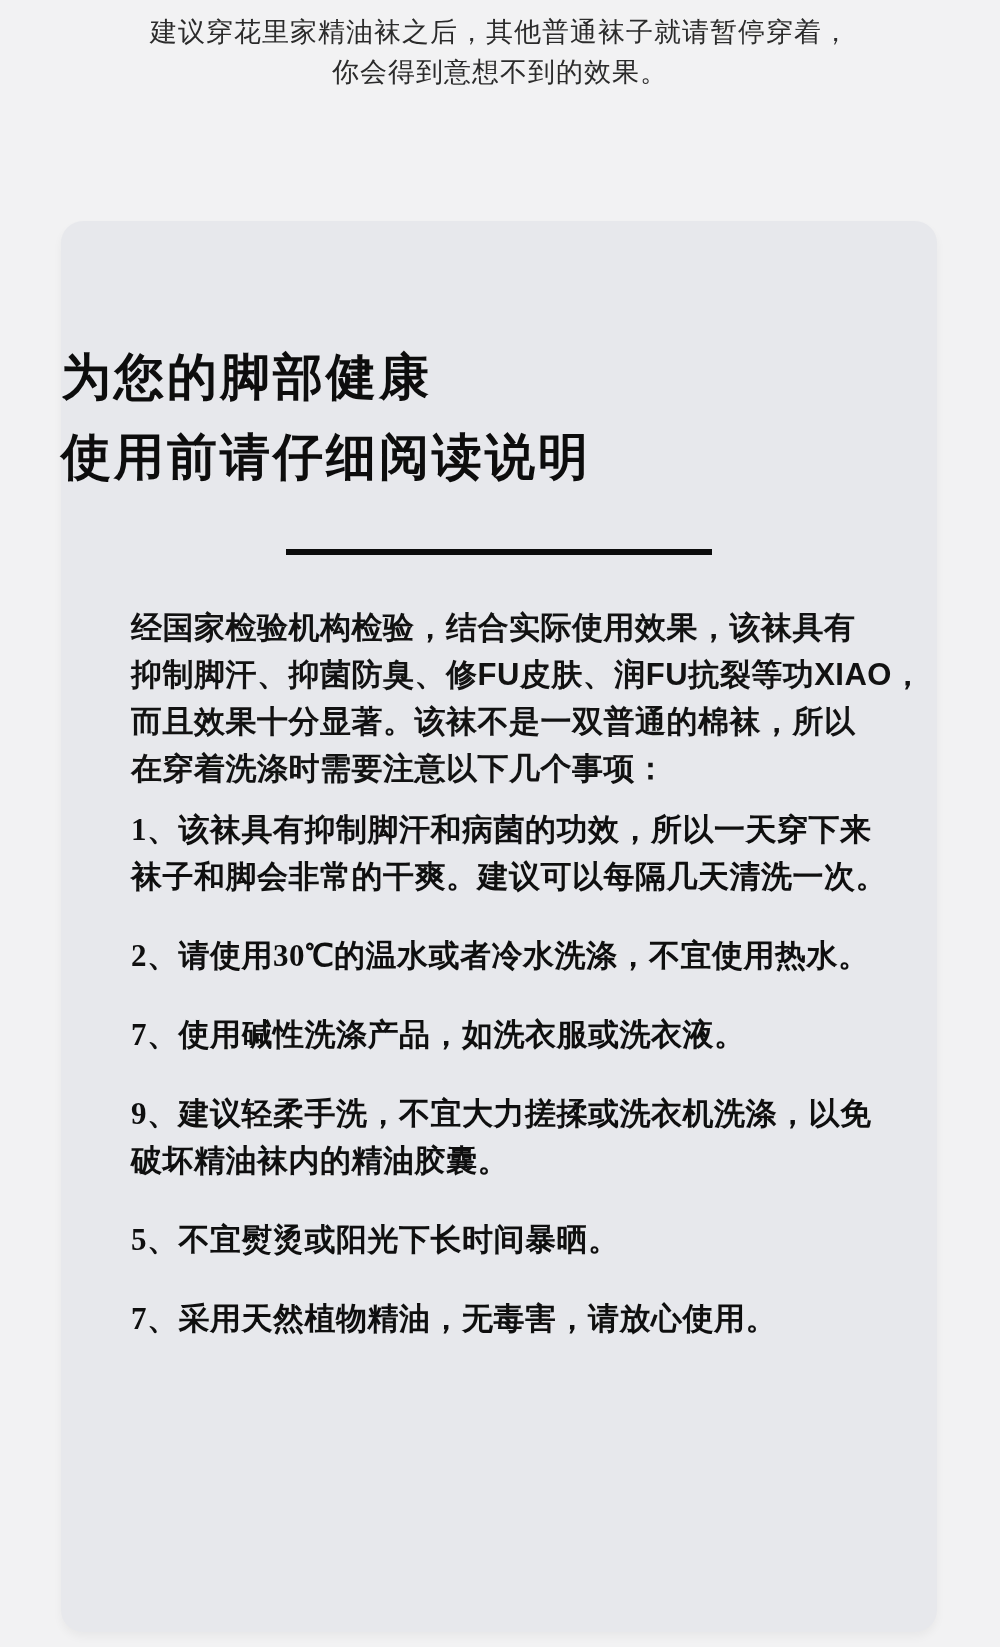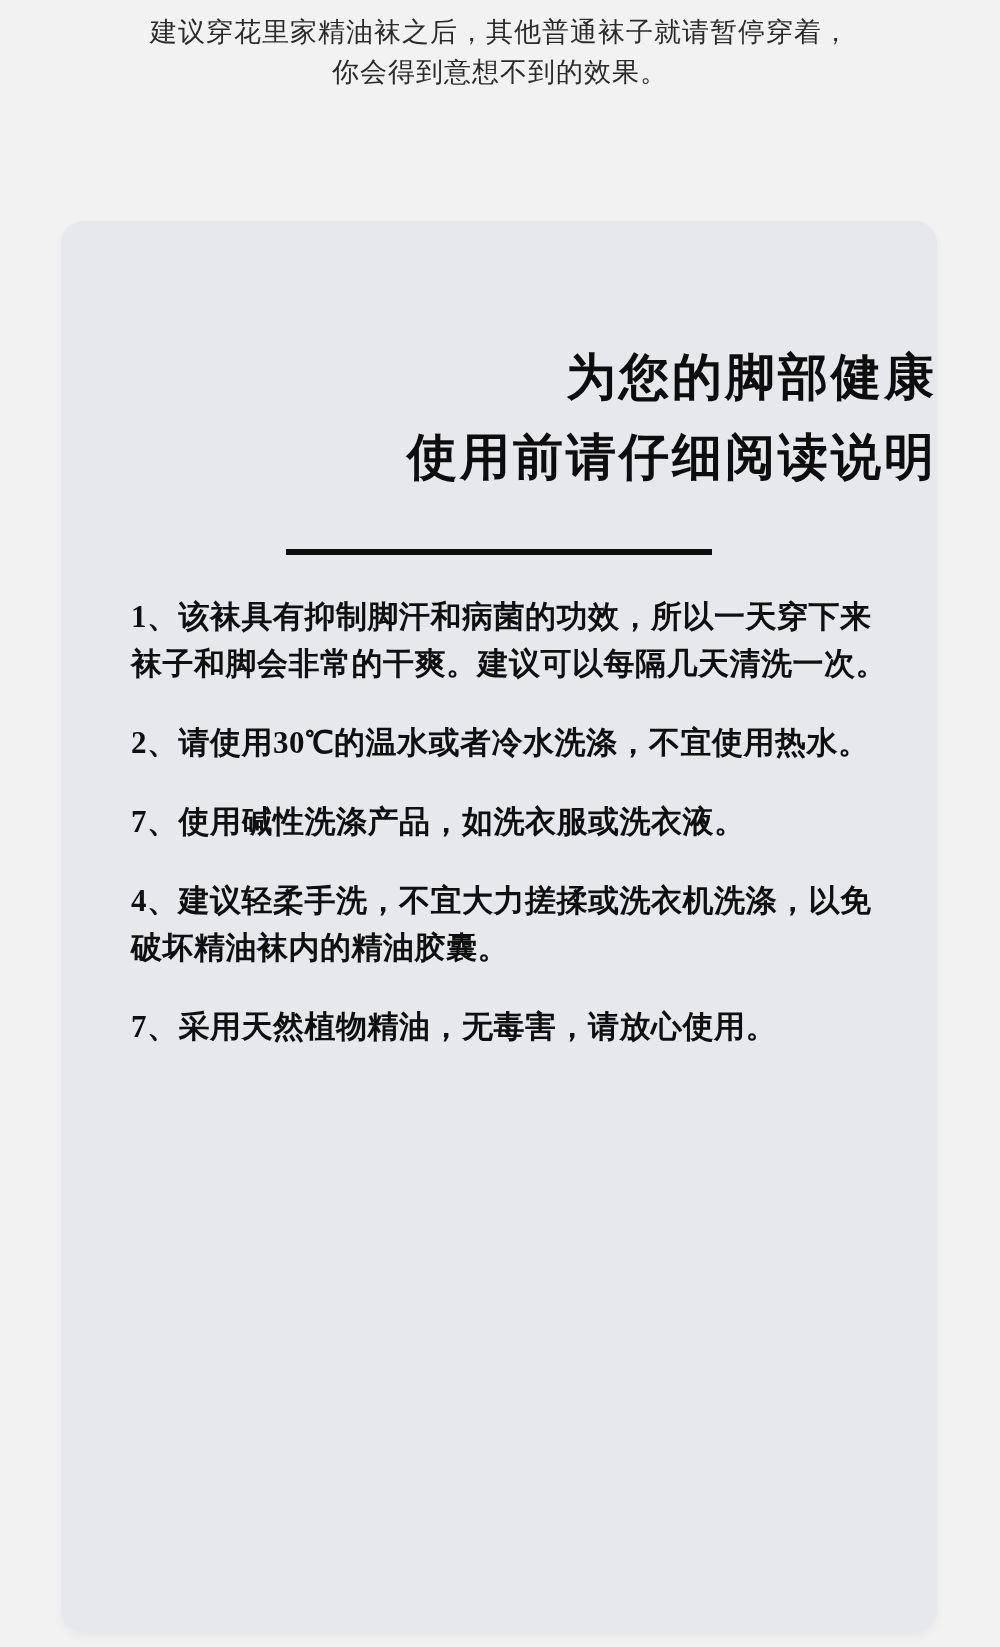--- a/index.html
+++ b/index.html
@@ -33,21 +33,21 @@
     top: 221px;
     width: 876px;
     height: 1411px;
     background: #e7e8ec;
     border-radius: 22px;
     box-shadow: 0 5px 10px rgba(0,0,0,0.045);
     box-sizing: border-box;
   }
   .card-title {
     margin-top: 116px;
-    text-align: right;
+    text-align: left;
     font-family: "Liberation Serif", serif;
     font-weight: 700;
     font-size: 50px;
     line-height: 80px;
     color: #0d0d0d;
     letter-spacing: 3px;
     white-space: pre-line;
   }
   .divider {
     width: 426px;
@@ -70,39 +70,44 @@
     padding: 0 70px;
     font-family: "Liberation Serif", serif;
     font-weight: 700;
     font-size: 31px;
     line-height: 47px;
     color: #0f0f0f;
     white-space: pre;
     letter-spacing: 0.5px;
   }
   .item.first {
-    margin-top: 38px;
+    margin-top: 14px;
   }
   .item + .item {
     margin-top: 32px;
   }
 </style>
 </head>
 <body>
 
 <div class="banner">建议穿花里家精油袜之后，其他普通袜子就请暂停穿着，
 你会得到意想不到的效果。</div>
 
 <div class="card">
   <div class="card-title">为您的脚部健康
 使用前请仔细阅读说明</div>
 
   <div class="divider"></div>
 
+  <div class="intro">经国家检验机构检验，结合实际使用效果，该袜具有
+抑制脚汗、抑菌防臭、修FU皮肤、润FU抗裂等功XIAO，
+而且效果十分显著。该袜不是一双普通的棉袜，所以
+在穿着洗涤时需要注意以下几个事项：</div>
 
   <div class="item first">1、该袜具有抑制脚汗和病菌的功效，所以一天穿下来
 袜子和脚会非常的干爽。建议可以每隔几天清洗一次。</div>
   <div class="item">2、请使用30℃的温水或者冷水洗涤，不宜使用热水。</div>
   <div class="item">7、使用碱性洗涤产品，如洗衣服或洗衣液。</div>
-  <div class="item">4、建议轻柔手洗，不宜大力搓揉或洗衣机洗涤，以免
+  <div class="item">9、建议轻柔手洗，不宜大力搓揉或洗衣机洗涤，以免
 破坏精油袜内的精油胶囊。</div>
+  <div class="item">5、不宜熨烫或阳光下长时间暴晒。</div>
   <div class="item">7、采用天然植物精油，无毒害，请放心使用。</div>
 </div>
 
 </body></html>

